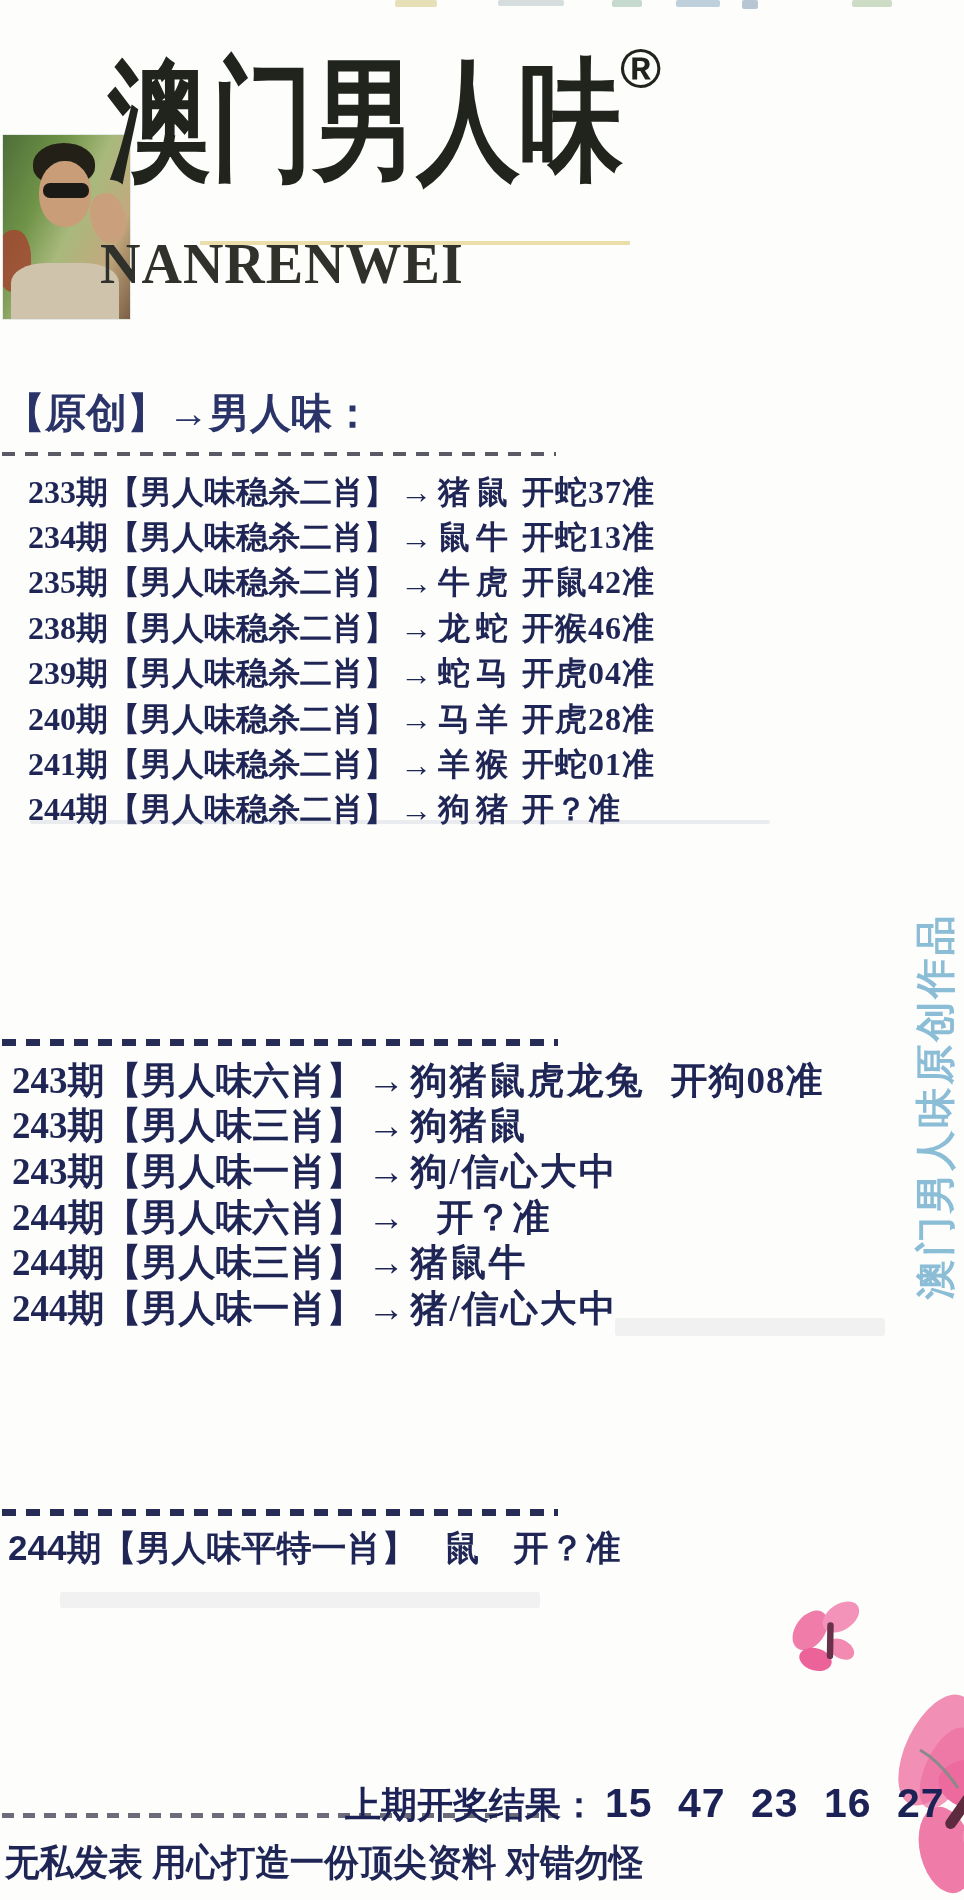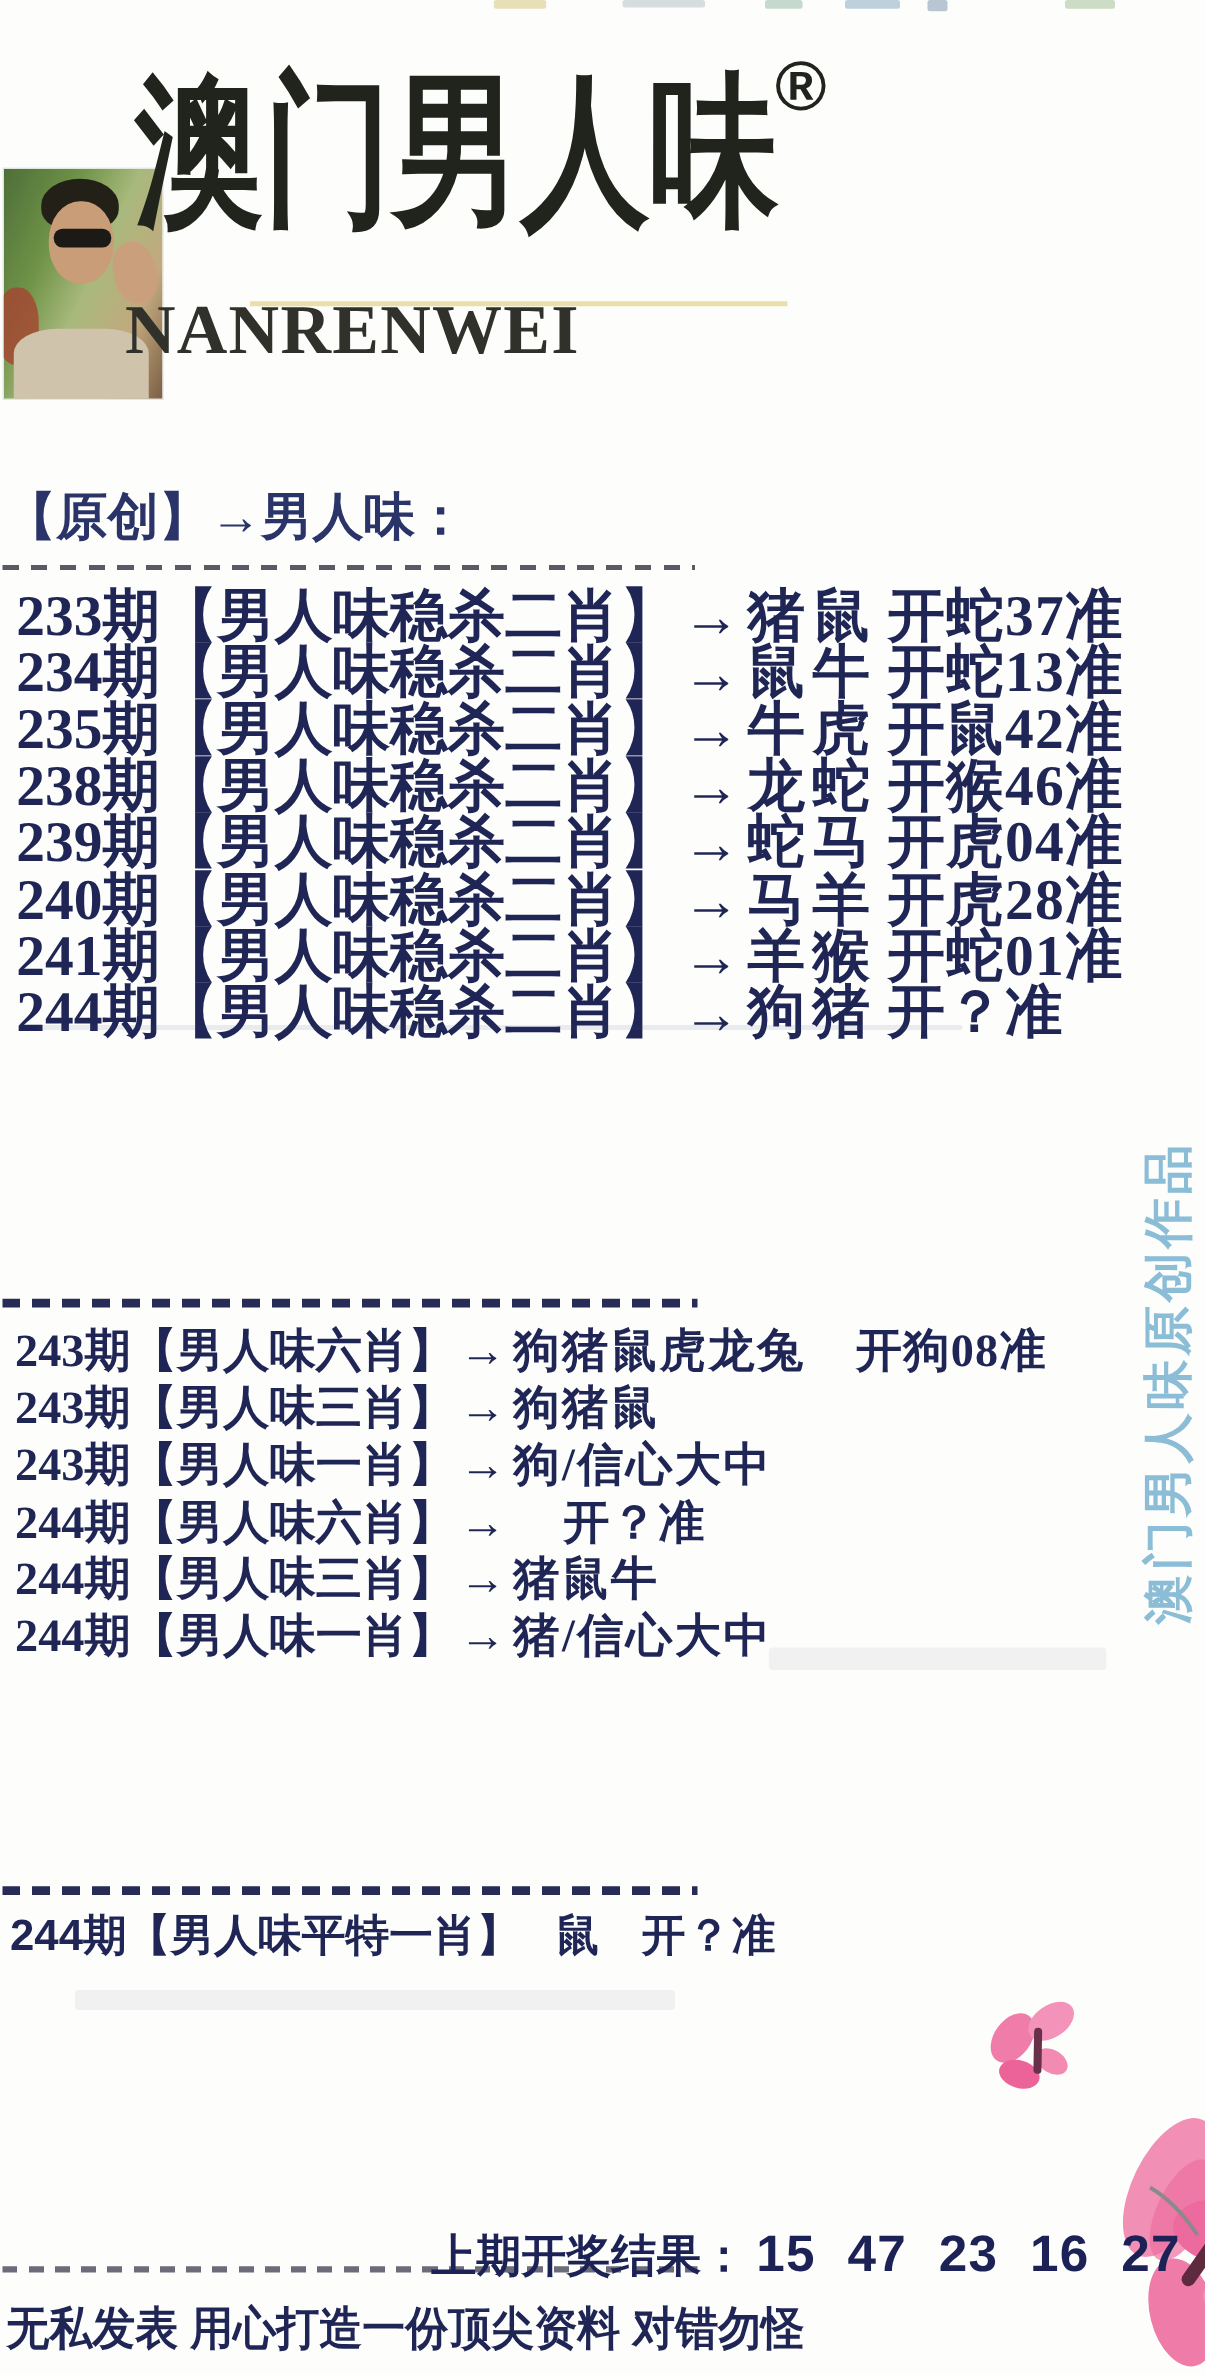--- a/index.html
+++ b/index.html
@@ -35,29 +35,29 @@
     background:repeating-linear-gradient(90deg,#5a5a64 0 13px,transparent 13px 23px);}
   .dash-navy1{top:1039px;width:556px;height:7px;
     background:repeating-linear-gradient(90deg,#262c55 0 14px,transparent 14px 24px);}
   .dash-navy2{top:1509px;width:556px;height:7px;
     background:repeating-linear-gradient(90deg,#262c55 0 14px,transparent 14px 24px);}
   .dash-bottom{top:1813px;width:556px;height:5px;z-index:1;
     background:repeating-linear-gradient(90deg,#6b6b7a 0 12px,transparent 12px 21px);}
 
   .rows{position:absolute;font-family:"Liberation Serif","DejaVu Serif",serif;font-weight:700;color:#1f2656;}
   .rows .row{display:flex;align-items:center;white-space:nowrap;}
-  .s1{left:13px;top:470px;font-size:46px;}
+  .s1{left:28px;top:470px;font-size:32px;}
   .s1 .row{height:45.4px;}
   .s2{left:12px;top:1058px;font-size:37px;}
   .s2 .row{height:45.6px;}
   .arrow{font-family:"Liberation Sans",sans-serif;font-weight:900;margin:0 6px 0 4px;}
   .pick{letter-spacing:6px;}
   .s2 .pick{letter-spacing:2px;}
   .result{margin-left:8px;letter-spacing:1px;}
-  .s2 .result{margin-left:40px;}
+  .s2 .result{margin-left:26px;}
 
   .s3{position:absolute;left:8px;top:1524px;display:flex;align-items:center;white-space:nowrap;
       font-family:"Liberation Sans",sans-serif;font-weight:900;font-size:35px;color:#1f2656;height:48px;}
   .s3 .pick{margin-left:28px;letter-spacing:0;}
   .s3 .result{margin-left:34px;}
 
   .watermark{position:absolute;left:735px;top:1084px;width:400px;height:44px;line-height:44px;
              text-align:center;font-size:40px;font-weight:700;letter-spacing:3px;color:#8bbdd7;
              transform:rotate(-90deg);white-space:nowrap;}
 

